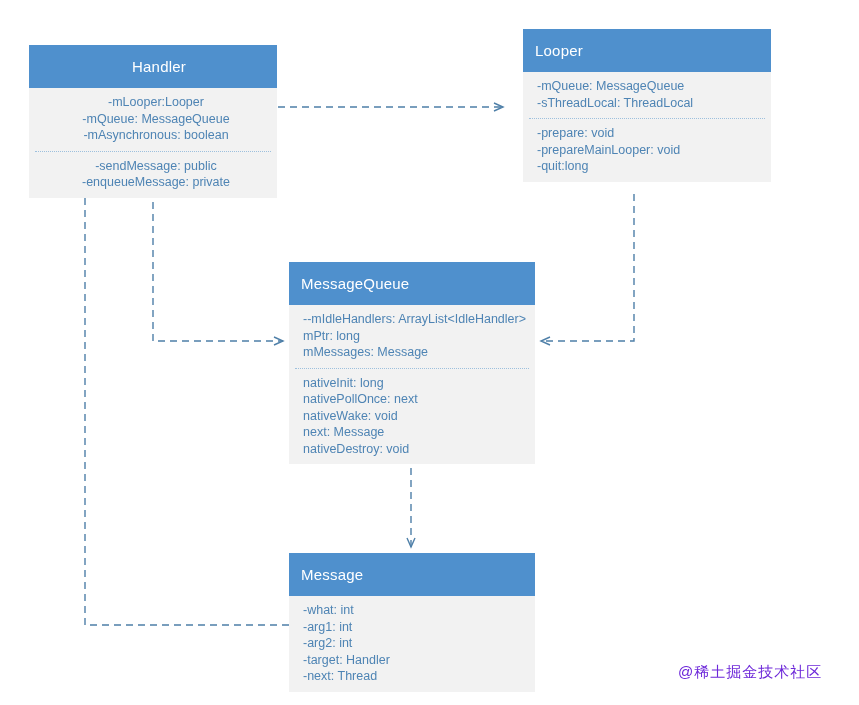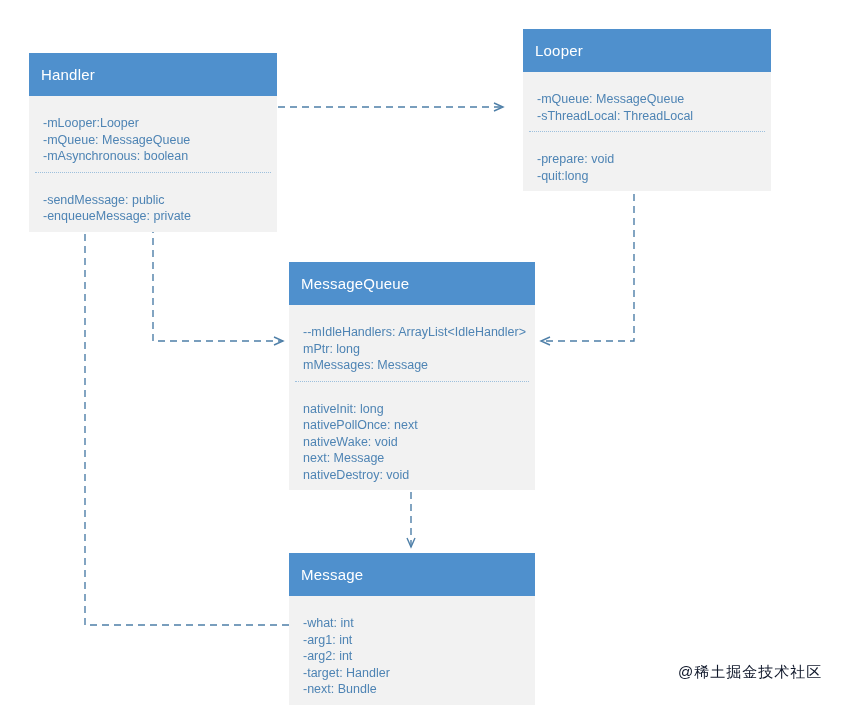--- a/index.html
+++ b/index.html
@@ -34,37 +34,37 @@
   .uml-header {
     background: #4f90cd;
     color: #ffffff;
     font-size: 15px;
     font-weight: normal;
     line-height: 1;
     padding: 14px 0 14px 12px;
     letter-spacing: 0.2px;
   }
   .uml-section {
-    padding: 19px 0 7px 0;
+    padding: 6px 0 7px 0;
   }
   .uml-row {
     color: #4e84b4;
     font-size: 12.5px;
     line-height: 16.5px;
     padding: 0 8px 0 14px;
     white-space: nowrap;
   }
   .uml-sep {
     height: 0;
     border-top: 1px dotted #9dc0dd;
     margin: 0 6px;
   }
   .watermark {
     position: absolute;
-    color: #0f172a;
+    color: #6d28d9;
     font-size: 15px;
     letter-spacing: 1px;
     white-space: nowrap;
   }
 </style>
 </head>
 <body>
 
 <div id="canvas">
 
@@ -86,21 +86,21 @@
 
     <g stroke="#4e7fa8" stroke-width="1.4" fill="none" stroke-dasharray="7,5">
       <path d="M278,107 L503,107" marker-end="url(#ah-right)"></path>
       <path d="M153,178 L153,341 L283,341" marker-end="url(#ah-right)"></path>
       <path d="M634,194 L634,341 L541,341" marker-end="url(#ah-left)"></path>
       <path d="M411,432 L411,547" marker-end="url(#ah-down)"></path>
       <path d="M289,625 L85,625 L85,183" marker-end="url(#ah-up)"></path>
     </g>
   </svg>
 
-  <div class="uml-class" style="left:29px; top:53px; width:248px;">
+  <div class="uml-class" style="left:29px; top:45px; width:248px;text-align:center;">
     <div class="uml-header">Handler</div>
     <div class="uml-section">
       <div class="uml-row">-mLooper:Looper</div>
       <div class="uml-row">-mQueue: MessageQueue</div>
       <div class="uml-row">-mAsynchronous: boolean</div>
     </div>
     <div class="uml-sep"></div>
     <div class="uml-section">
       <div class="uml-row">-sendMessage: public</div>
       <div class="uml-row">-enqueueMessage: private</div>
@@ -109,20 +109,21 @@
 
   <div class="uml-class" style="left:523px; top:29px; width:248px;">
     <div class="uml-header">Looper</div>
     <div class="uml-section">
       <div class="uml-row">-mQueue: MessageQueue</div>
       <div class="uml-row">-sThreadLocal: ThreadLocal</div>
     </div>
     <div class="uml-sep"></div>
     <div class="uml-section">
       <div class="uml-row">-prepare: void</div>
+      <div class="uml-row">-prepareMainLooper: void</div>
       <div class="uml-row">-quit:long</div>
     </div>
   </div>
 
   <div class="uml-class" style="left:289px; top:262px; width:246px;">
     <div class="uml-header">MessageQueue</div>
     <div class="uml-section">
       <div class="uml-row">--mIdleHandlers: ArrayList&lt;IdleHandler&gt;</div>
       <div class="uml-row">mPtr: long</div>
       <div class="uml-row">mMessages: Message</div>
@@ -137,20 +138,20 @@
     </div>
   </div>
 
   <div class="uml-class" style="left:289px; top:553px; width:246px;">
     <div class="uml-header">Message</div>
     <div class="uml-section">
       <div class="uml-row">-what: int</div>
       <div class="uml-row">-arg1: int</div>
       <div class="uml-row">-arg2: int</div>
       <div class="uml-row">-target: Handler</div>
-      <div class="uml-row">-next: Bundle</div>
+      <div class="uml-row">-next: Thread</div>
     </div>
 
   </div>
 
   <div class="watermark" style="left:678px; top:663px;">@稀土掘金技术社区</div>
 
 </div>
 
 </body></html>

